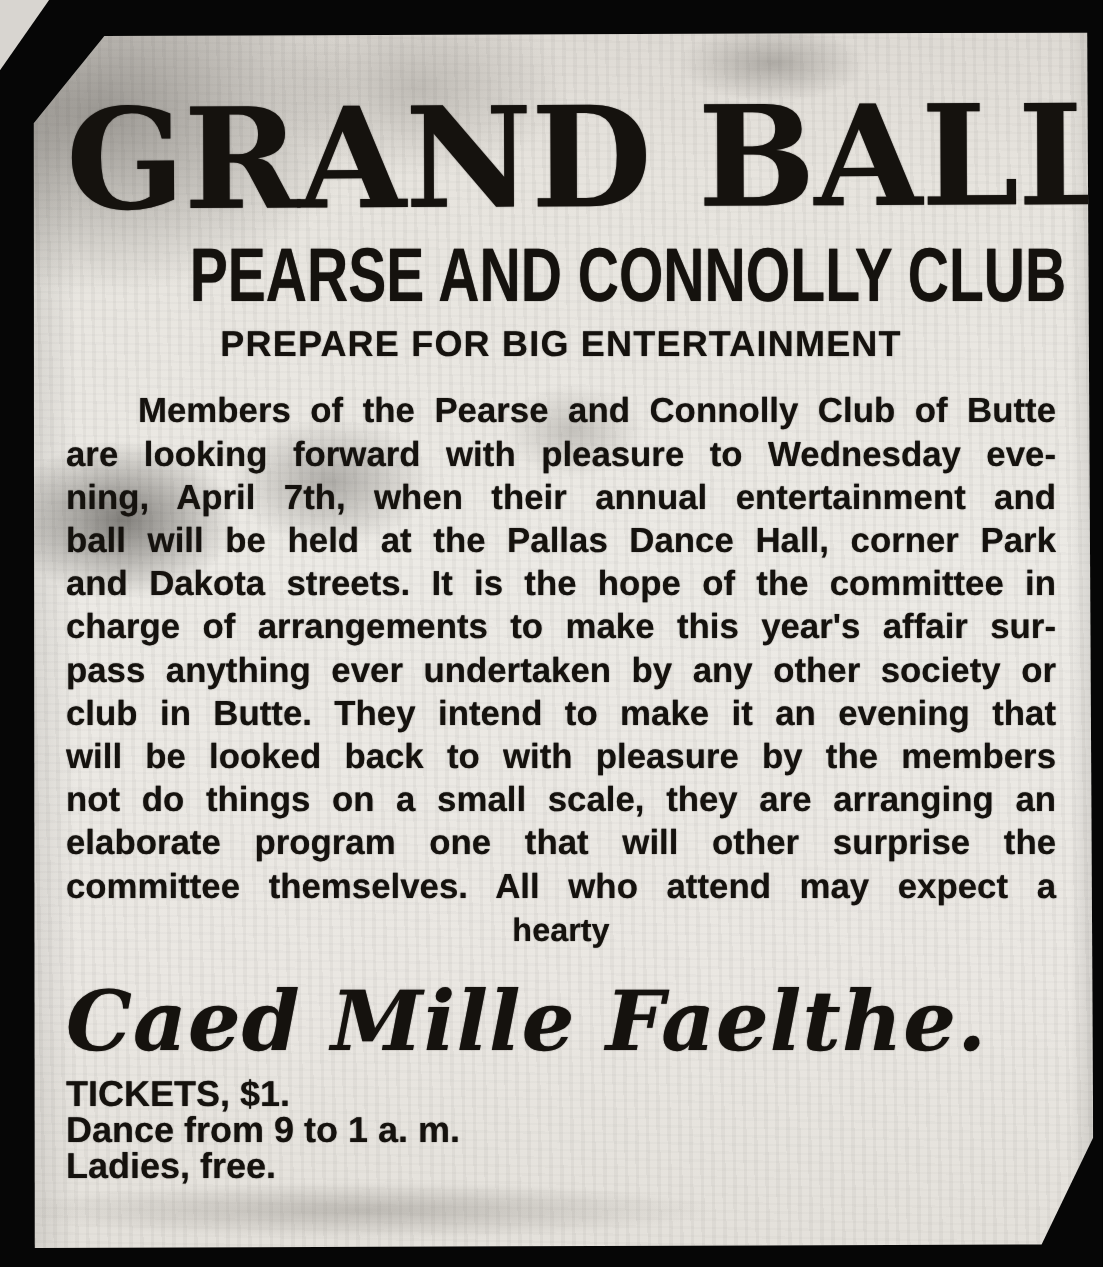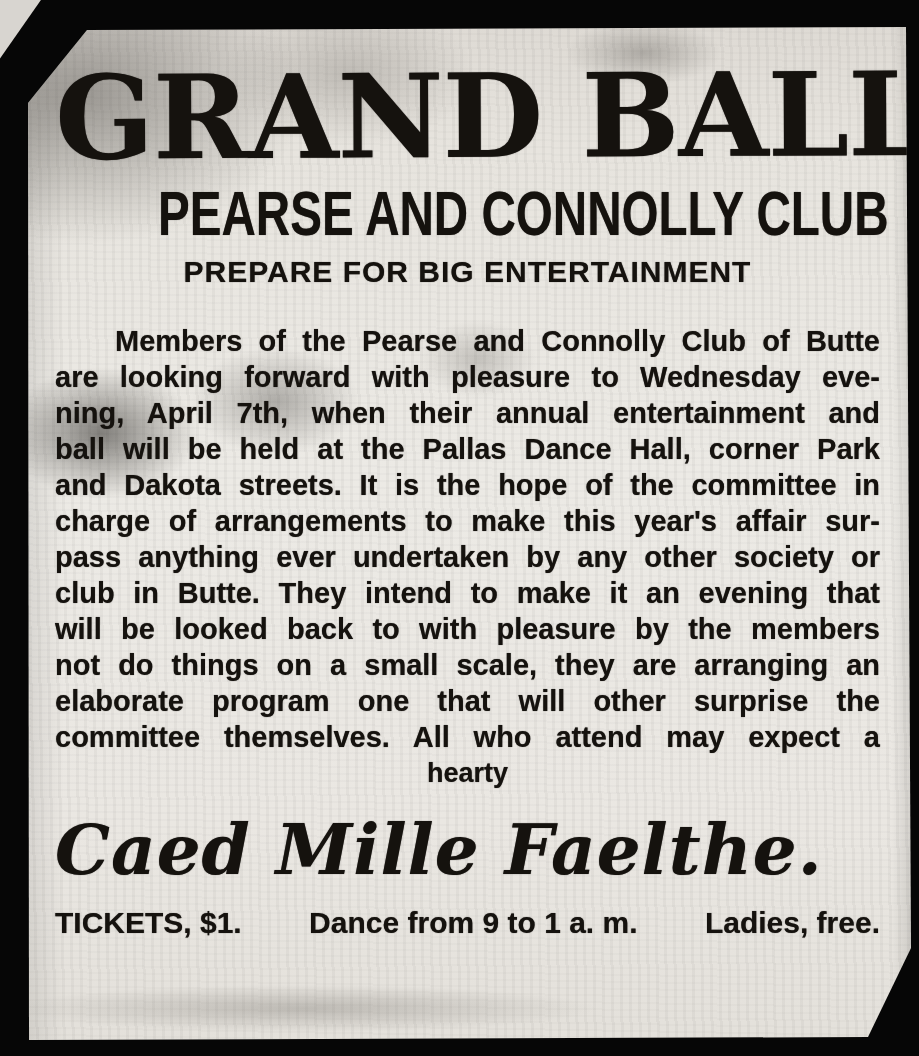--- a/index.html
+++ b/index.html
@@ -30,21 +30,21 @@
       radial-gradient(ellipse 140px 90px  at 30% 38%, rgba(35,33,30,.30), transparent 60%),
       radial-gradient(ellipse 90px 60px   at 52% 34%, rgba(60,57,52,.22), transparent 65%),
       radial-gradient(ellipse 120px 50px  at 70% 5%,  rgba(60,57,52,.30), transparent 65%),
       radial-gradient(ellipse 420px 34px  at 33% 95.5%, rgba(100,96,90,.30), transparent 70%),
       linear-gradient(90deg, rgba(0,0,0,.30) 0, rgba(0,0,0,.08) 3%, transparent 7%),
       linear-gradient(270deg, rgba(0,0,0,.14) 0, transparent 3%),
       repeating-linear-gradient(89deg, rgba(0,0,0,.035) 0 3px, transparent 3px 9px),
       repeating-linear-gradient(1deg, rgba(0,0,0,.02) 0 2px, transparent 2px 7px);
   }
   .content{
-    position:absolute;left:55px;right:39px;top:56px;
+    position:absolute;left:55px;right:39px;top:72px;
     color:#15120e;
     text-shadow:0 0 1px rgba(10,8,6,.65);
   }
   .headline{
     font-family:"DejaVu Serif","Liberation Serif",serif;
     font-weight:bold;font-size:116px;line-height:1.04;
     text-align:center;letter-spacing:-1px;
     transform:rotate(-.25deg);
     white-space:nowrap;
   }
@@ -52,39 +52,39 @@
   .subheadline{
     display:inline-block;
     font-weight:bold;font-size:61px;line-height:1;
     letter-spacing:0px;white-space:nowrap;
     transform:scale(.78,1.04);transform-origin:center;
   }
   .tagline{
     margin-top:13px;text-align:center;
     font-weight:bold;font-size:30px;line-height:1;letter-spacing:1px;
   }
-  .body-block{margin-top:36px;}
+  .body-block{margin-top:22px;}
   .body-line{
     font-weight:bold;font-size:29px;line-height:36px;
     text-align:justify;text-align-last:justify;
     word-spacing:1px;white-space:normal;
   }
   .body-line.indent{padding-left:60px;}
   .body-closing{
     font-weight:bold;font-size:27px;line-height:36px;text-align:center;
   }
   .slogan{
     margin-top:24px;text-align:left;
     font-family:"DejaVu Serif","Liberation Serif",serif;
     font-style:italic;font-weight:bold;
     font-size:69px;line-height:1;letter-spacing:1px;
   }
   .footer-row{
-    margin-top:24px;display:flex;justify-content:space-between;align-items:baseline;
-    font-weight:bold;font-size:30px;line-height:1;
+    margin-top:12px;display:flex;justify-content:flex-start;align-items:baseline;
+    font-weight:bold;font-size:30px;line-height:1;flex-direction:column;
   }
 </style>
 </head>
 <body>
 
 <div class="stage">
   <div class="corner-sliver"></div>
   <div class="paper">
     <div class="texture"></div>
     <div class="content">

